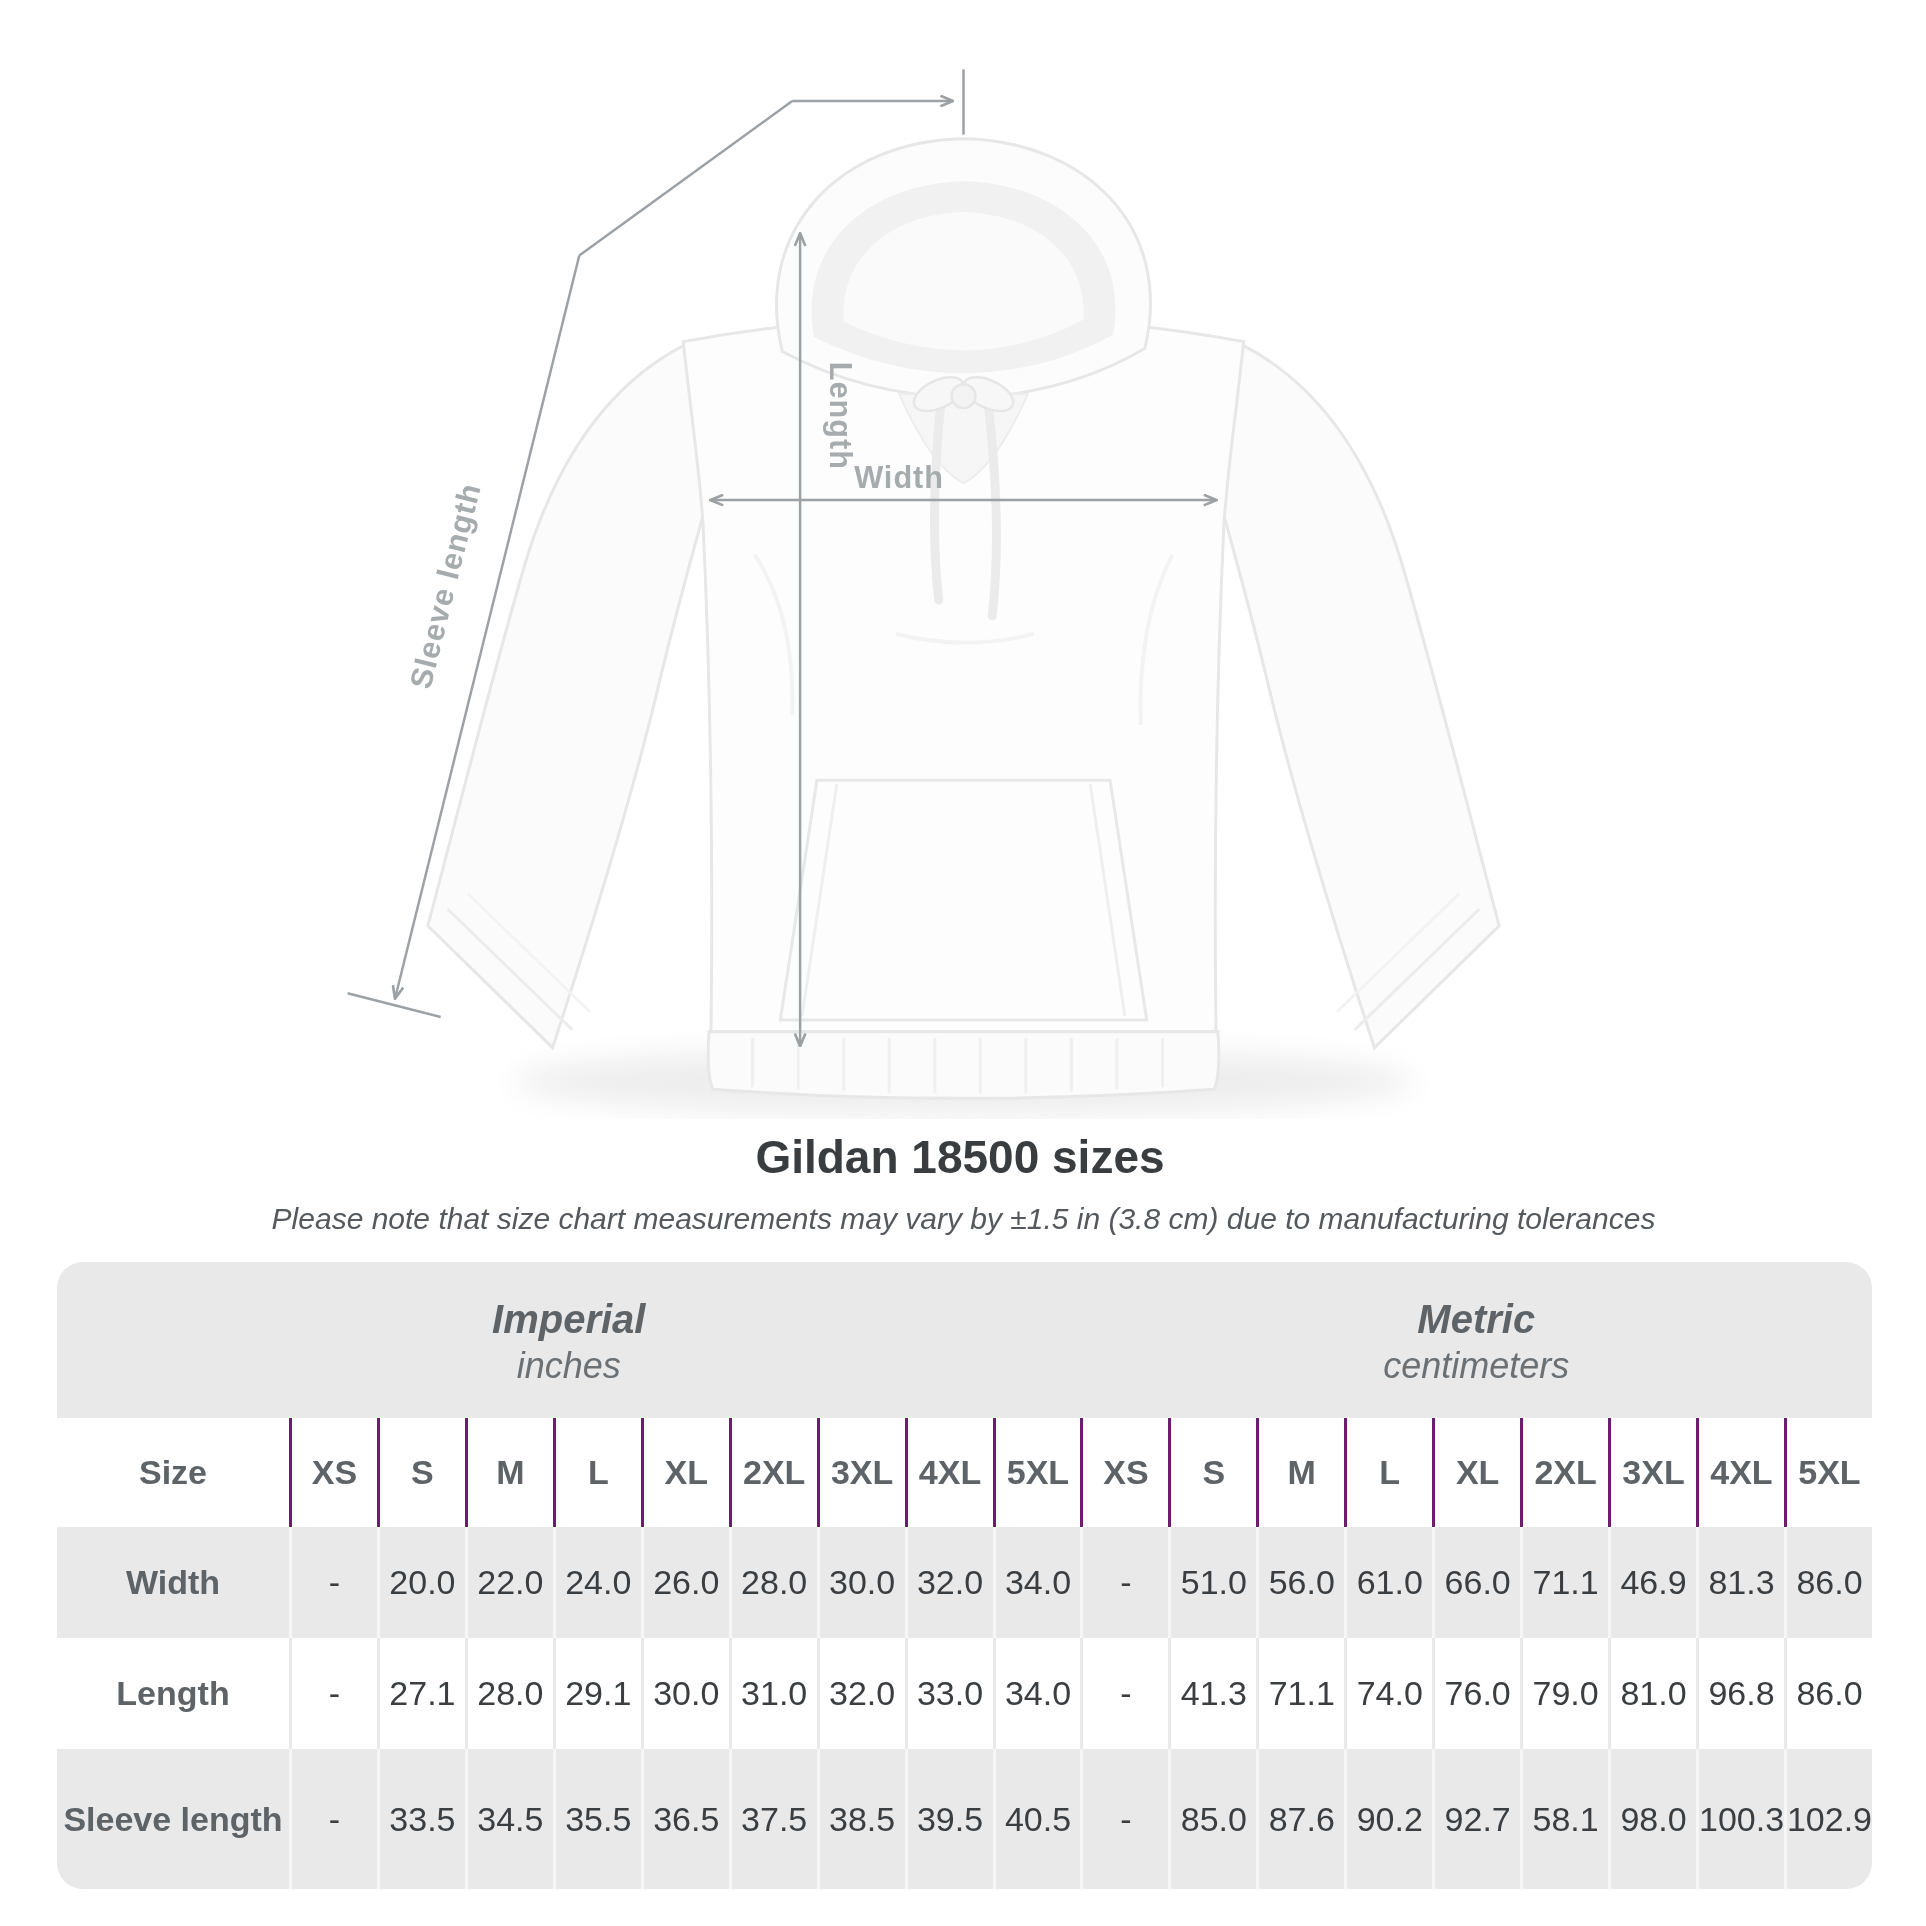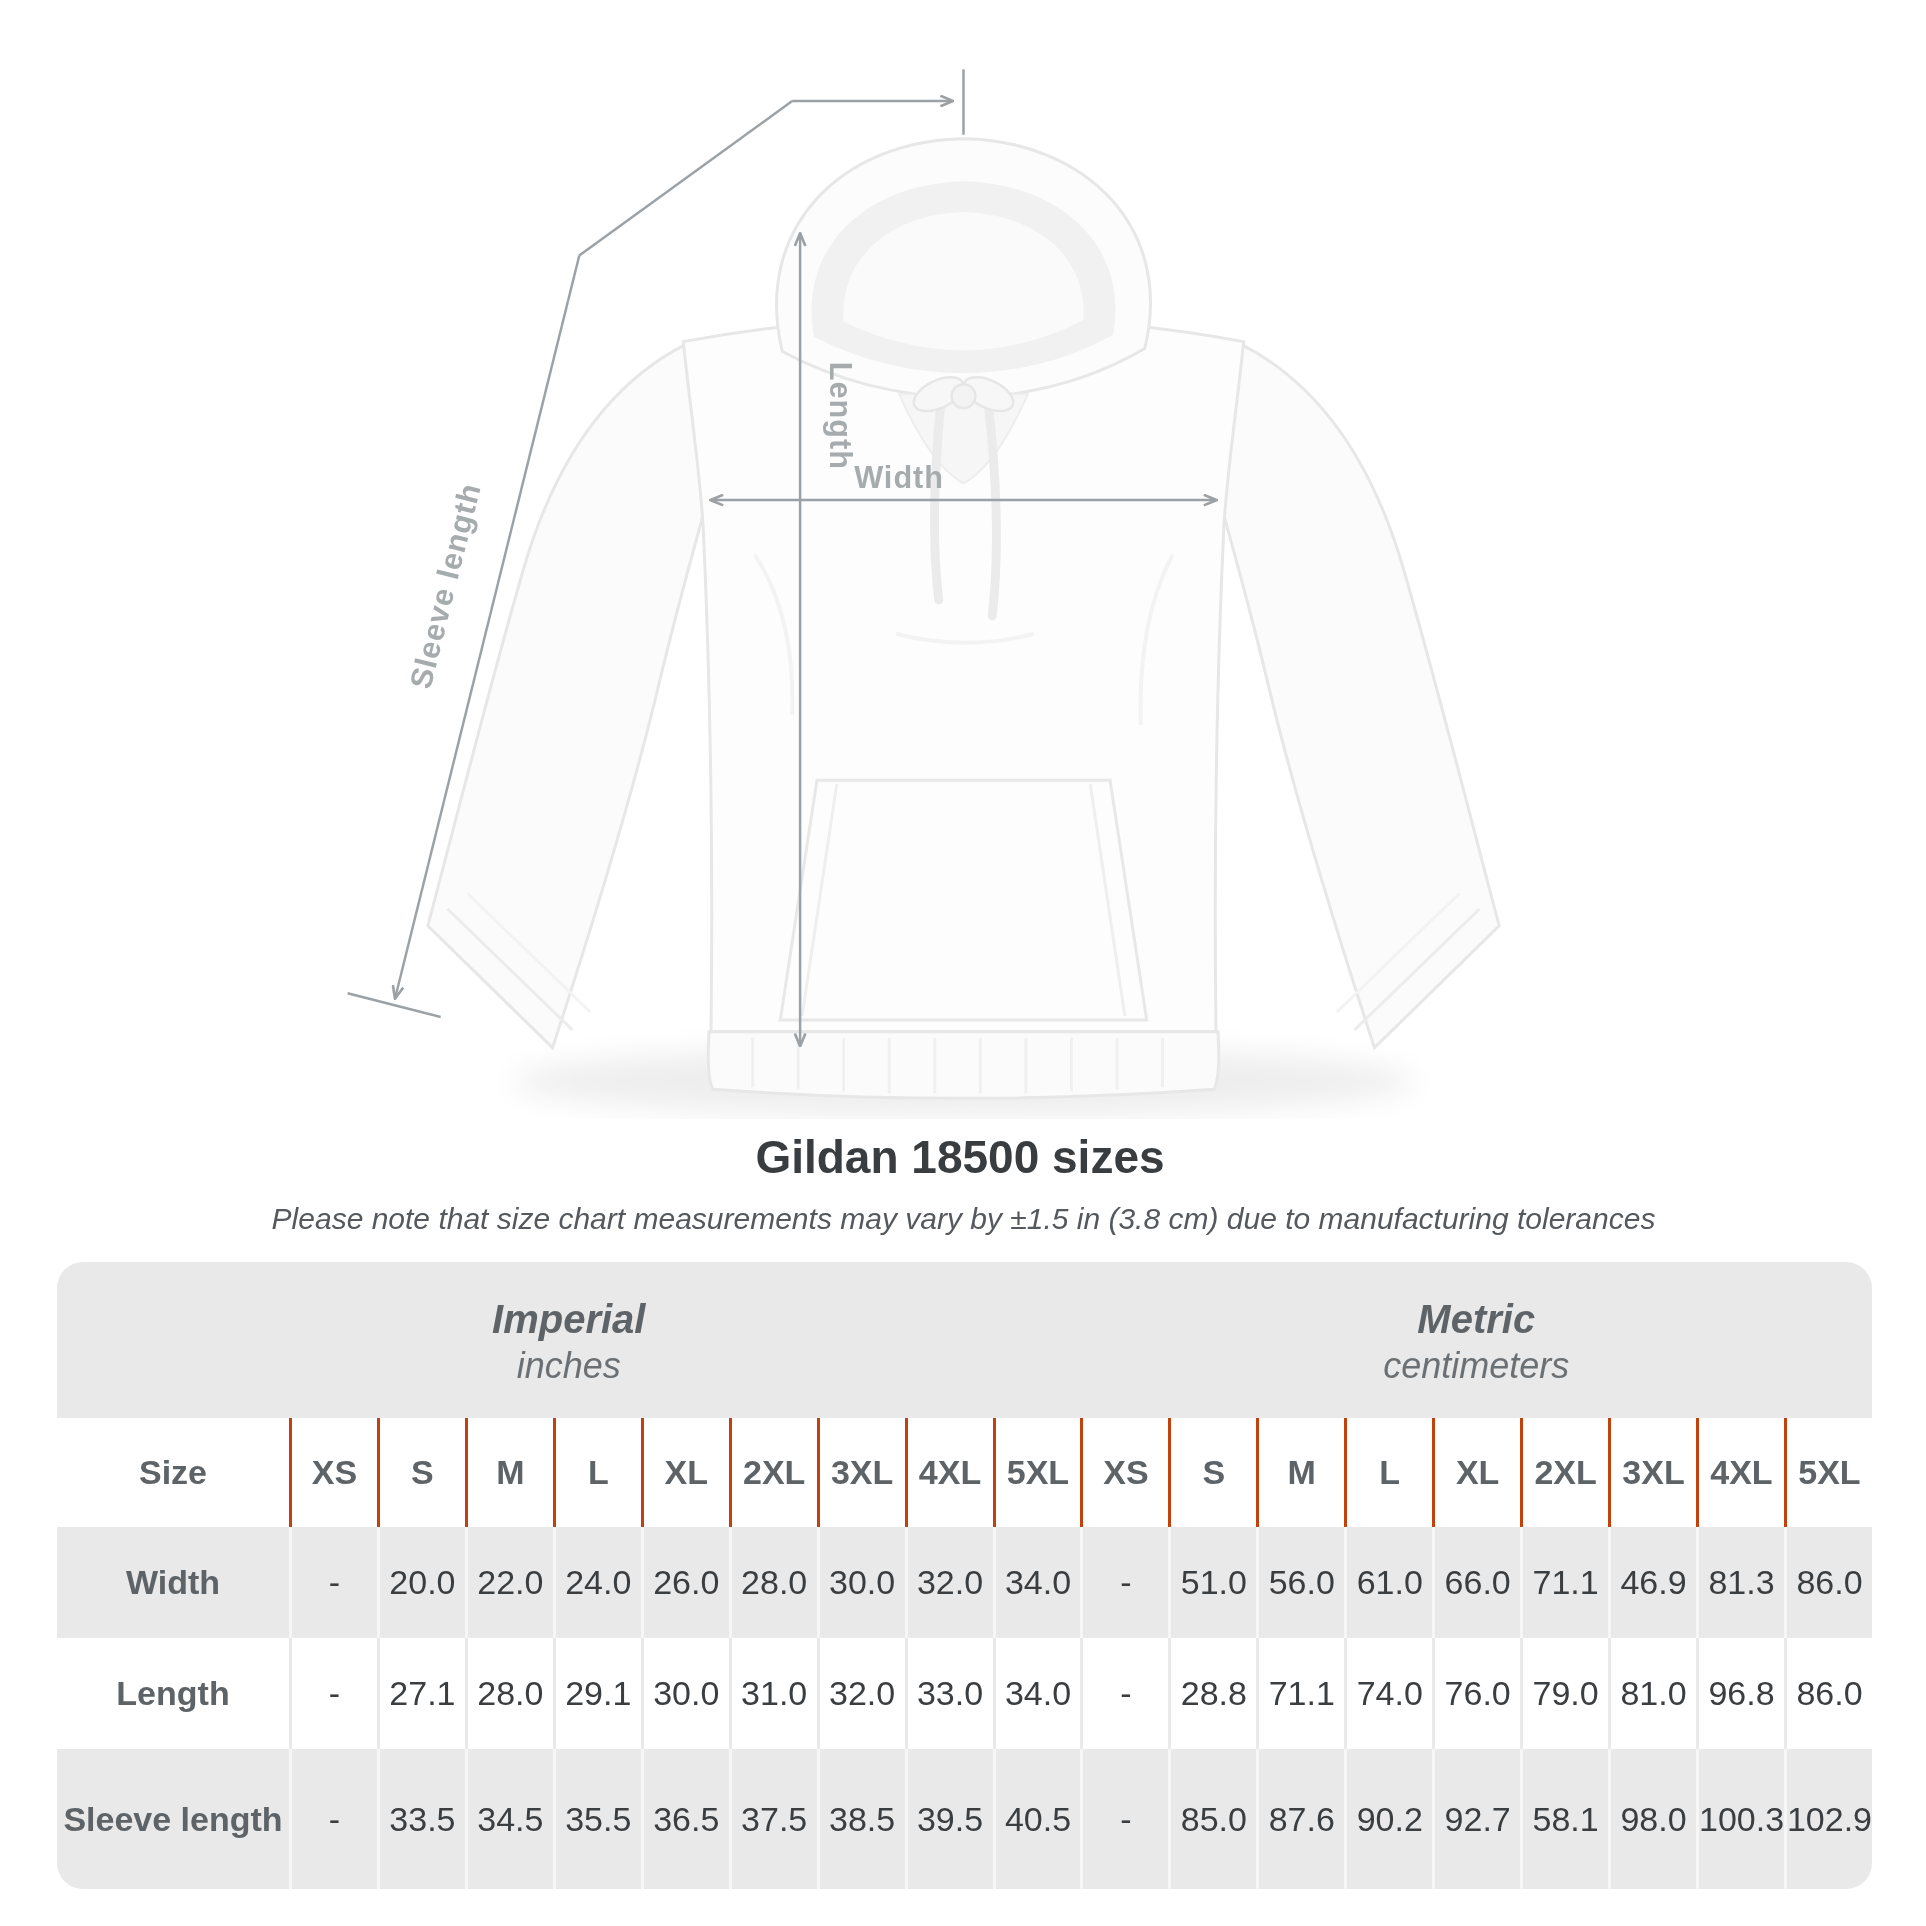--- a/index.html
+++ b/index.html
@@ -34,21 +34,21 @@
   table{border-collapse:separate;border-spacing:0;width:100%;height:100%;table-layout:fixed;}
   col.c-size{width:232px;}
   th,td{padding:0;text-align:center;vertical-align:middle;}
 
   tr.band-row th{height:156px;vertical-align:middle;}
   .band-imperial{}
   .band-label{font-size:40px;font-weight:bold;font-style:italic;color:#5d6367;line-height:46px;}
   .band-unit{font-size:36px;font-style:italic;font-weight:normal;color:#6b7074;line-height:36px;margin-top:6px;}
 
   tr.sizes-row > th{height:109px;background:#ffffff;font-size:34px;font-weight:bold;color:#5d6367;}
-  tr.sizes-row > th:not(:first-child){border-left:3px solid #c2410c;}
+  tr.sizes-row > th:not(:first-child){border-left:3px solid #701a75;}
 
   tbody th{font-size:34px;font-weight:bold;color:#5d6367;}
   tbody td{font-size:34px;font-weight:normal;color:#3b3e41;}
   tr.row-dark > *{background:transparent;height:111px;}
   tr.row-dark > *:not(:first-child){border-left:3px solid #f6f6f6;}
   tr.row-light > *{background:#ffffff;height:111px;}
   tr.row-light > *:not(:first-child){border-left:3px solid #e9e9e9;}
   tr.row-last > *{height:140px;}
 </style>
 </head>
@@ -236,21 +236,21 @@
           <td>-</td>
           <td>27.1</td>
           <td>28.0</td>
           <td>29.1</td>
           <td>30.0</td>
           <td>31.0</td>
           <td>32.0</td>
           <td>33.0</td>
           <td>34.0</td>
           <td>-</td>
-          <td>28.8</td>
+          <td>41.3</td>
           <td>71.1</td>
           <td>74.0</td>
           <td>76.0</td>
           <td>79.0</td>
           <td>81.0</td>
           <td>96.8</td>
           <td>86.0</td>
         </tr>
         <tr class="row-dark row-last">
           <th>Sleeve length</th>

